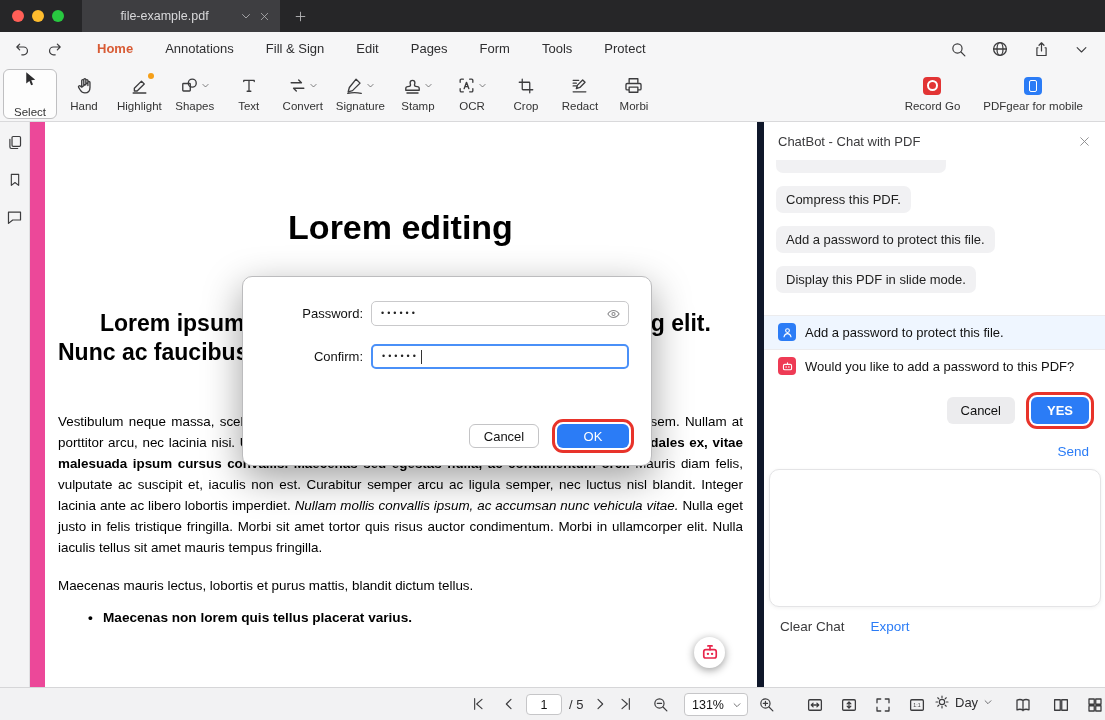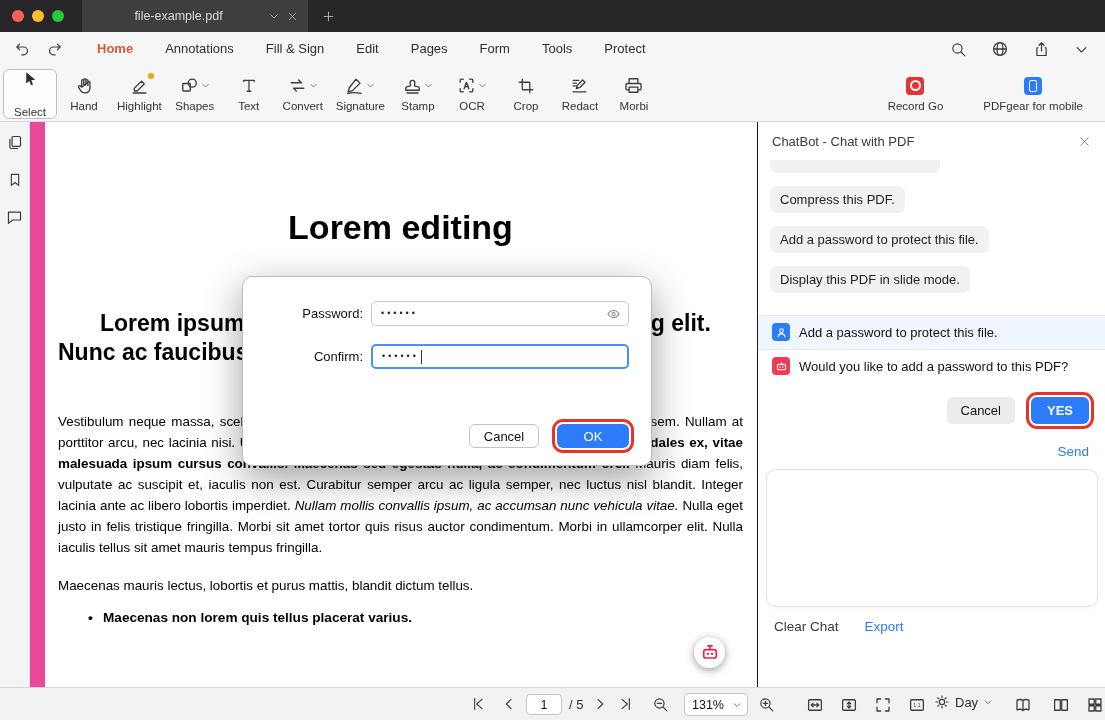--- a/index.html
+++ b/index.html
@@ -10,41 +10,41 @@
   
   .ic { fill:none; stroke:#3c3c3e; stroke-width:1.7; stroke-linecap:round; stroke-linejoin:round; display:block; }
   .ic.w { stroke:#fff; stroke-width:2; }
   .ic.dim { stroke:#b4b4b6; }
 
   
   .titlebar { position:absolute; top:0; left:0; right:0; height:32px; background:#262628; display:flex; align-items:center; }
   .traffic { display:flex; gap:8px; margin-left:12px; }
   .light { width:12px; height:12px; border-radius:50%; }
   .light.red { background:#ff5f57; } .light.yellow { background:#febc2e; } .light.green { background:#28c840; }
-  .doc-tab { margin-left:18px; width:226px; height:32px; background:#3e3e41; display:flex; align-items:center; padding:0 10px 0 14px; gap:7px; }
+  .doc-tab { margin-left:18px; width:198px; height:32px; background:#3e3e41; display:flex; align-items:center; padding:0 10px 0 14px; gap:7px; }
   .doc-tab-title { color:#d9d9db; font-size:12.5px; flex:1; text-align:center; white-space:nowrap; overflow:hidden; }
   .newtab { margin-left:14px; display:flex; }
 
   
   .menubar { position:absolute; top:32px; left:0; right:0; height:34px; background:#f6f6f7; display:flex; align-items:center; }
   .hist { display:flex; gap:15px; margin-left:14px; }
   .ribbon-tabs { display:flex; margin-left:18px; }
   .rtab { padding:0 16px; line-height:34px; font-size:13px; color:#2e2e30; white-space:nowrap; }
   .rtab.active { color:#d85b35; font-weight:700; }
   .menu-right { margin-left:auto; display:flex; gap:24px; margin-right:16px; align-items:center; }
 
   
   .toolbar { position:absolute; top:66px; left:0; right:0; height:56px; background:#f6f6f7; border-bottom:1px solid #d9d9db; display:flex; align-items:center; padding:0 10px 0 3px; }
   .tool { display:flex; flex-direction:column; align-items:center; justify-content:center; min-width:54px; height:50px; padding:0 5px; gap:4px; border:1px solid transparent; border-radius:6px; }
   .tool.active { background:#fdfdfd; border-color:#bfbfc1;gap:18px; }
   .tool-top { display:flex; align-items:center; gap:2px; height:20px; position:relative; }
   .tool-label { font-size:11.5px; color:#333; white-space:nowrap; }
   .notif { position:absolute; top:-3px; right:-5px; width:6px; height:6px; border-radius:50%; background:#f59f18; }
   .tb-spacer { flex:1; }
-  .tb-right { display:flex; gap:28px; margin-right:6px; }
+  .tb-right { display:flex; gap:11px; margin-right:6px; }
   .rec-ico { width:18px; height:18px; border-radius:4px; background:#e23434; position:relative; }
   .rec-ico::after { content:""; position:absolute; inset:3.5px; border:2.5px solid #fff; border-radius:50%; }
   .mob-ico { width:18px; height:18px; border-radius:4px; background:#2b7cf6; display:flex; align-items:center; justify-content:center; }
   .mob-ico span { width:8px; height:12px; border:1.5px solid #fff; border-radius:2px; }
 
   
   .rail { position:absolute; left:0; top:122px; width:30px; bottom:33px; background:#f4f4f5; border-right:1px solid #e0e0e2; display:flex; flex-direction:column; align-items:center; padding-top:12px; gap:21px; }
 
   
   .doc-area { position:absolute; left:30px; top:122px; width:727px; bottom:33px; background:#ec4899; overflow:hidden; }
@@ -70,21 +70,21 @@
   .dots { font-size:9px; letter-spacing:3px; color:#222; line-height:1; }
   .caret { width:1.5px; height:14px; background:#333; margin-left:2px; }
   .eye { position:absolute; right:7px; top:50%; transform:translateY(-50%); display:flex; }
   .dlg-actions { position:absolute; right:22px; bottom:17px; display:flex; align-items:center; gap:18px; }
   .btn { height:24px; border-radius:6px; font-size:13px; display:flex; align-items:center; justify-content:center; cursor:default; font-family:inherit; }
   .btn-cancel { width:70px; background:#fff; border:1px solid #c4c4c6; color:#111; }
   .btn-ok { width:72px; background:#2b7cf6; color:#fff; border:none; }
   .annot { outline:3px solid #e8332a; outline-offset:2px; }
 
   
-  .chat { position:absolute; top:122px; right:0; width:348px; bottom:33px; background:#fff; border-left:1px solid #0f172a; overflow:hidden; }
+  .chat { position:absolute; top:122px; right:0; width:348px; bottom:33px; background:#fff; border-left:7px solid #0f172a; overflow:hidden; }
   .chat-header { height:38px; display:flex; align-items:center; padding:0 14px; }
   .chat-title { flex:1; font-size:13px; color:#3a3a3c; }
   .chip-partial { margin-left:12px; width:170px; height:13px; background:#f1f1f3; border-radius:0 0 7px 7px; }
   .chip-row { margin:13px 0 0 12px; }
   .chip { display:inline-block; background:#f1f1f3; border-radius:7px; padding:6px 10px; font-size:13px; color:#222; }
   .chat-hint { margin:13px 14px 0; font-size:13px; line-height:19px; color:#222; }
   .msg-row { display:flex; align-items:flex-start; gap:9px; padding:8px 14px; font-size:13px; color:#111; line-height:17px; }
   .msg-row.user { margin-top:22px; background:#eff6ff; border-top:1px solid #ececee; border-bottom:1px solid #ececee; }
   .avatar { width:18px; height:18px; border-radius:4px; flex:0 0 18px; display:flex; align-items:center; justify-content:center; margin-top:-1px; }
   .avatar.u { background:#2b7cf6; }

